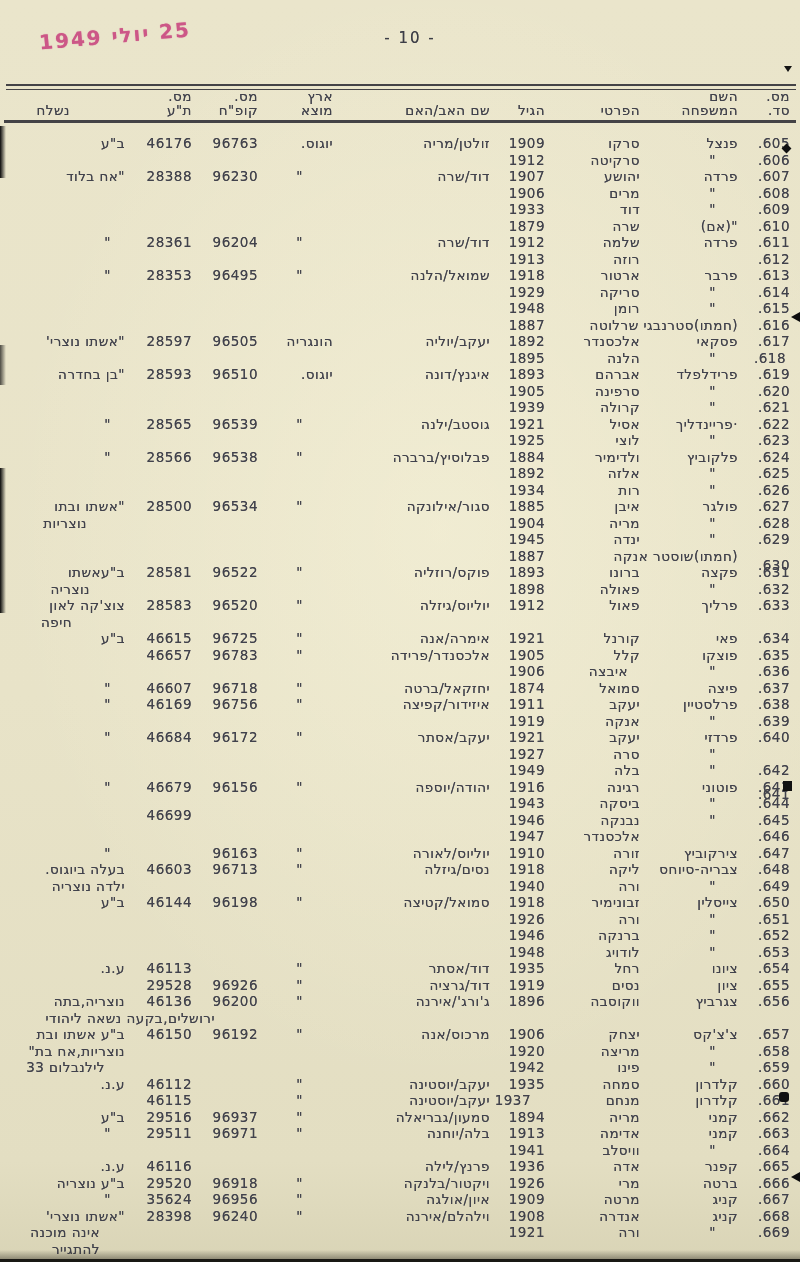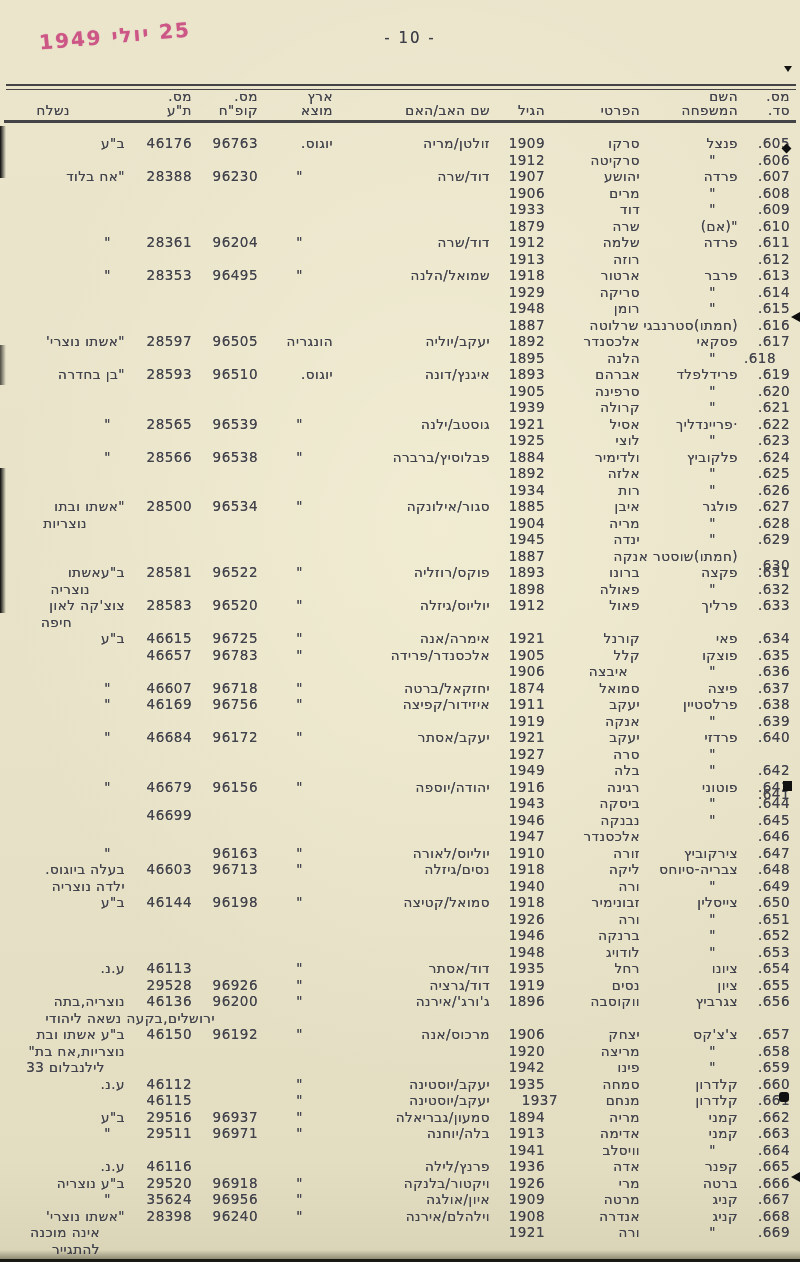--- a/index.html
+++ b/index.html
@@ -140,21 +140,21 @@
       <span class="cell" style="top: 318.5px; right: 255px;">1887</span>
       <span class="cell" style="top: 335px; right: 10px;">617.</span>
       <span class="cell" style="top: 335px; right: 62px;">פסקאי</span>
       <span class="cell" style="top: 335px; right: 160px;">אלכסנדר</span>
       <span class="cell" style="top: 335px; right: 255px;">1892</span>
       <span class="cell" style="top: 335px; right: 310px;">יעקב/יוליה</span>
       <span class="cell" style="top: 335px; right: 467px;">הונגריה</span>
       <span class="cell" style="top: 335px; right: 542px;">96505</span>
       <span class="cell" style="top: 335px; right: 608px;">28597</span>
       <span class="cell" style="top: 335px; right: 675px;">"אשתו נוצרי'</span>
-      <span class="cell" style="top: 351.5px; right: 24px;">618.</span>
+      <span class="cell" style="top: 351.5px; right: 14px;">618.</span>
       <span class="cell d1" style="top: 351.5px; right: 62px;">"</span>
       <span class="cell" style="top: 351.5px; right: 160px;">הלנה</span>
       <span class="cell" style="top: 351.5px; right: 255px;">1895</span>
       <span class="cell" style="top: 368px; right: 10px;">619.</span>
       <span class="cell" style="top: 368px; right: 62px;">פרידלפלד</span>
       <span class="cell" style="top: 368px; right: 160px;">אברהם</span>
       <span class="cell" style="top: 368px; right: 255px;">1893</span>
       <span class="cell" style="top: 368px; right: 310px;">איגנץ/דונה</span>
       <span class="cell" style="top: 368px; right: 467px;">יוגוס.</span>
       <span class="cell" style="top: 368px; right: 542px;">96510</span>
@@ -416,21 +416,21 @@
       <span class="cell" style="top: 1077.5px; right: 62px;">קלדרון</span>
       <span class="cell" style="top: 1077.5px; right: 160px;">סמחה</span>
       <span class="cell" style="top: 1077.5px; right: 255px;">1935</span>
       <span class="cell" style="top: 1077.5px; right: 310px;">יעקב/יוסטינה</span>
       <span class="cell d5" style="top: 1077.5px; right: 467px;">"</span>
       <span class="cell" style="top: 1077.5px; right: 608px;">46112</span>
       <span class="cell" style="top: 1077.5px; right: 675px;">ע.נ.</span>
       <span class="cell" style="top: 1094px; right: 10px;">661.</span>
       <span class="cell" style="top: 1094px; right: 62px;">קלדרון</span>
       <span class="cell" style="top: 1094px; right: 160px;">מנחם</span>
-      <span class="cell" style="top: 1094px; right: 242px;">1937</span>
+      <span class="cell" style="top: 1094px; right: 269px;">1937</span>
       <span class="cell" style="top: 1094px; right: 310px;">יעקב/יוסטינה</span>
       <span class="cell d5" style="top: 1094px; right: 467px;">"</span>
       <span class="cell" style="top: 1094px; right: 608px;">46115</span>
       <span class="cell" style="top: 1110.5px; right: 10px;">662.</span>
       <span class="cell" style="top: 1110.5px; right: 62px;">קמני</span>
       <span class="cell" style="top: 1110.5px; right: 160px;">מריה</span>
       <span class="cell" style="top: 1110.5px; right: 255px;">1894</span>
       <span class="cell" style="top: 1110.5px; right: 310px;">סמעון/גבריאלה</span>
       <span class="cell d5" style="top: 1110.5px; right: 467px;">"</span>
       <span class="cell" style="top: 1110.5px; right: 542px;">96937</span>

